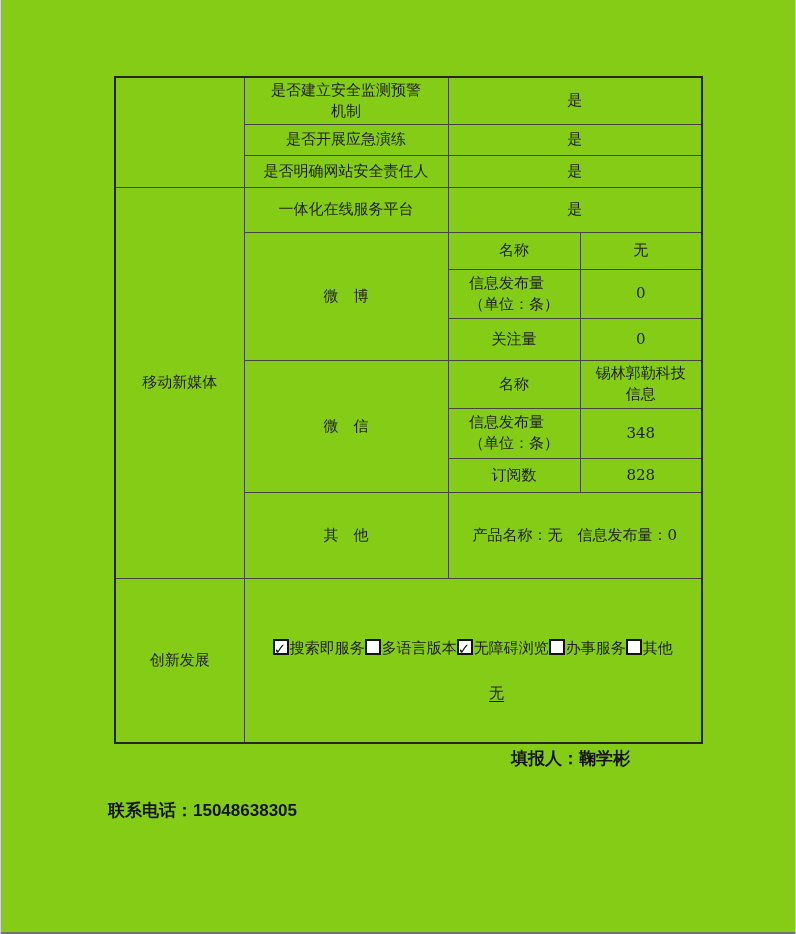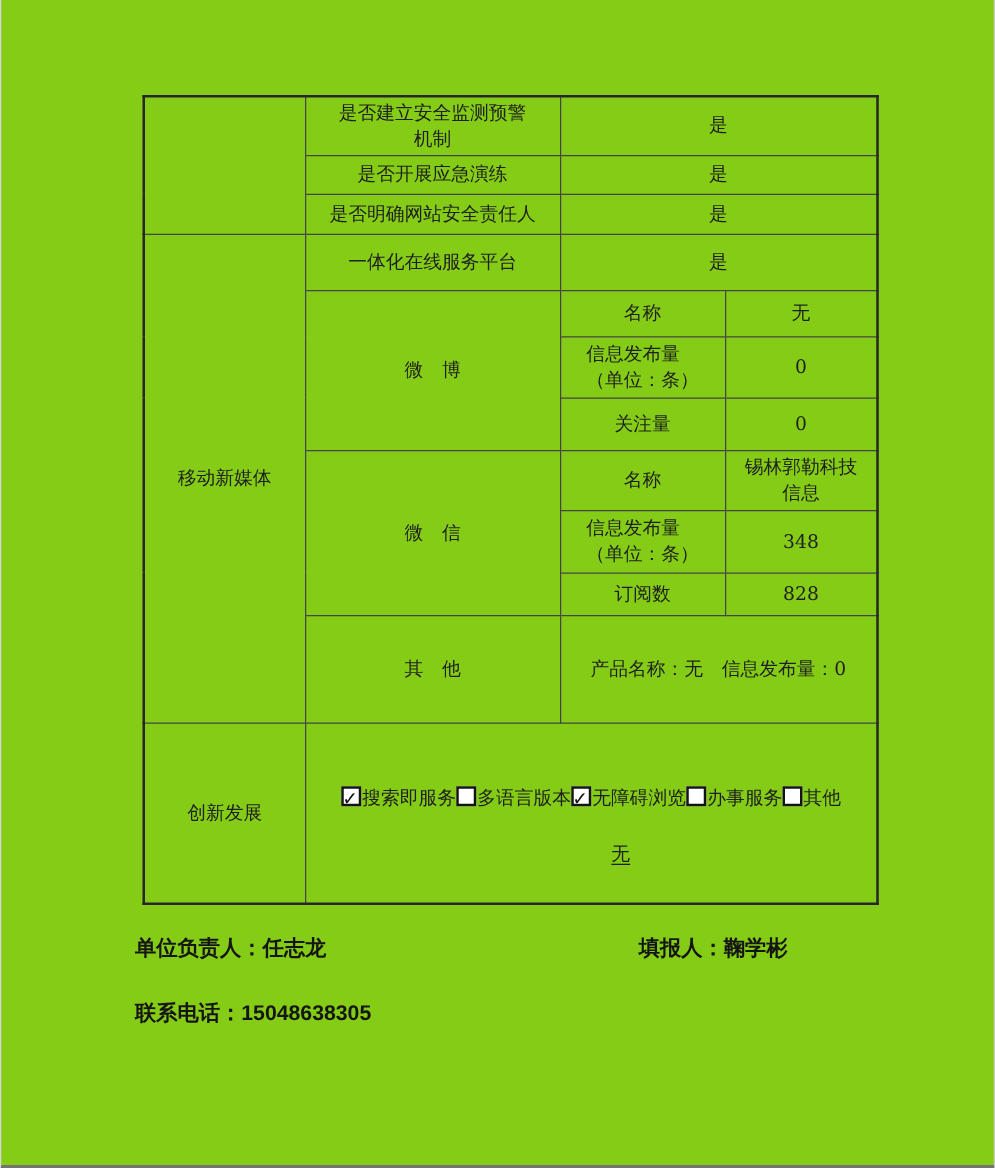--- a/index.html
+++ b/index.html
@@ -40,21 +40,21 @@
   tr.r2  { height: 31px; margin-left: 42px; }
   tr.r3  { height: 32px; }
   tr.r4  { height: 45px; }
   tr.r5  { height: 37px; }
   tr.r6  { height: 49px; }
   tr.r7  { height: 42px; }
   tr.r8  { height: 48px; }
   tr.r9  { height: 50px; }
   tr.r10 { height: 34px; }
   tr.r11 { height: 86px; }
-  tr.r12 { height: 145px; }
+  tr.r12 { height: 165px; }
 
   td.left-val { text-align: left; padding-left: 18px; }
   .block-left { display: inline-block; text-align: left; white-space: pre-wrap; }
 
   
   td.innov-cell { text-align: left; padding-left: 28px; }
   .innov-line { line-height: 24px; }
   .cb {
     display: inline-block;
     width: 12px; height: 12px;
@@ -169,17 +169,16 @@
       <tr class="r12">
         <td>创新发展</td>
         <td colspan="3" class="innov-cell">
           <div class="innov-line"><span class="cb" data-checked="true"></span><span>搜索即服务</span><span class="cb" data-checked="false"></span><span>多语言版本</span><span class="cb" data-checked="true"></span><span>无障碍浏览</span><span class="cb" data-checked="false"></span><span>办事服务</span><span class="cb" data-checked="false"></span><span>其他</span></div>
           <div class="innov-other">无</div>
         </td>
       </tr>
     </tbody>
   </table>
 
-  <div class="footer-text f-unit-head">单位负责人：任志龙</div>
   <div class="footer-text f-preparer">填报人：鞠学彬</div>
   <div class="footer-text f-phone">联系电话：15048638305</div>
 
 </div>
 
 </body></html>

